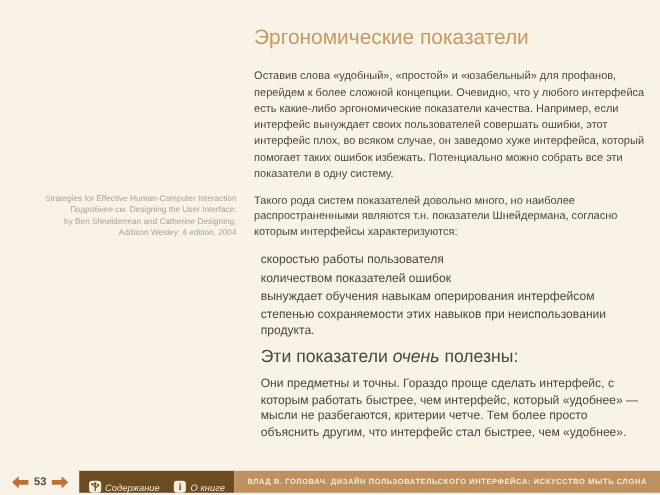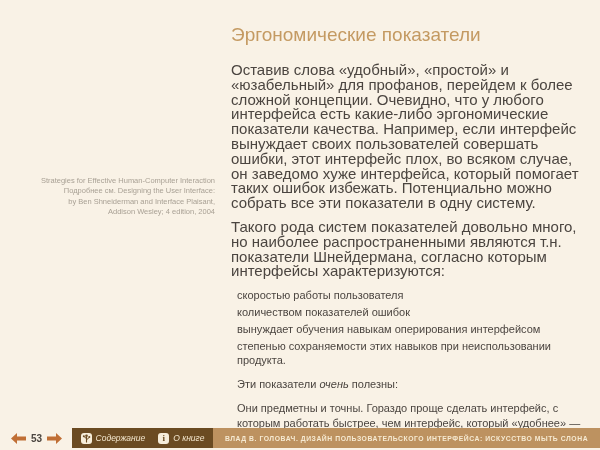--- a/index.html
+++ b/index.html
@@ -14,29 +14,29 @@
   
   .content {
     position: absolute; left: 231px; top: 24px;
     width: 357px; height: 404px; overflow: hidden;
     color: var(--body-text, #4b4540);
   }
   .title {
     font-size: 19px; line-height: 22px; font-weight: 400;
     color: var(--title, #c49a62); margin: 0 0 17px 0;
   }
-  .para { font-size: 15px; line-height: 14.8px; margin: 0 0 9px 0; }
+  .para { font-size: 10px; line-height: 14.8px; margin: 0 0 9px 0; }
 
   ul.blist { list-style: none; margin: 5px 0 0 0; padding: 0; }
   ul.blist li {
     position: relative; font-size: 11px; line-height: 14.8px;
     padding-left: 6px; margin-bottom: 2px;
   }
   ul.benefits li { margin-bottom: 5px; }
-  .leadin { font-size: 11px; line-height: 14.8px; margin: 9px 0 9px 6px; }
+  .leadin { font-size: 16px; line-height: 14.8px; margin: 9px 0 9px 6px; }
   .leadin em { font-style: italic; }
 
   
   .sidenote {
     position: absolute; left: 25px; top: 176px; width: 190px;
     text-align: right; font-size: 7.5px; line-height: 10.4px;
     color: var(--sidenote, #a9a195);
   }
 
   
@@ -45,21 +45,21 @@
     position: absolute; left: 11px; top: 0; height: 20px;
     display: flex; align-items: center; gap: 5px;
   }
   .arrow-btn { background: none; border: none; padding: 0; display: flex; align-items: center; cursor: pointer; }
   .arrow-btn svg { display: block; }
   .pagenum { font-size: 10px; font-weight: 700; color: var(--body-text, #4b4540); }
 
   .nav-dark {
     position: absolute; left: 72px; top: 0; width: 141px; height: 20px;
     background: var(--footer-dark, #6b4b22);
-    display: flex; align-items: center; justify-content: center; gap: 13px;
+    display: flex; align-items: flex-end; justify-content: center; gap: 13px;
   }
   .navbtn { display: flex; align-items: center; gap: 4px; cursor: pointer; }
   .badge {
     width: 11px; height: 11px; border-radius: 3px;
     background: #f6edda; display: flex; align-items: center; justify-content: center;
     flex: none;
   }
   .badge .i-glyph {
     font-family: "Liberation Serif", serif; font-size: 9px; font-weight: 700;
     color: var(--footer-dark, #6b4b22); line-height: 1;
@@ -75,21 +75,21 @@
     font-size: 6.8px; font-weight: 700; letter-spacing: 0.55px;
     color: #f6ead2; white-space: nowrap;
   }
 </style>
 </head>
 <body>
 
 <aside class="sidenote">
   <div>Strategies for Effective Human-Computer Interaction</div>
   <div>Подробнее см. Designing the User Interface:</div>
-  <div>by Ben Shneiderman and Interface Plaisant,</div>
+  <div>by Ben Shneiderman and Catherine Designing,</div>
   <div>Addison Wesley; 4 edition, 2004</div>
 </aside>
 
 <main class="content">
   <h1 class="title">Эргономические показатели</h1>
 
   <p class="para">Оставив слова «удобный», «простой» и «юзабельный» для профанов, перейдем к более сложной концепции. Очевидно, что у любого интерфейса есть какие-либо эргономические показатели качества. Например, если интерфейс вынуждает своих пользователей совершать ошибки, этот интерфейс плох, во всяком случае, он заведомо хуже интерфейса, который помогает таких ошибок избежать. Потенциально можно собрать все эти показатели в одну систему.</p>
   <p class="para">Такого рода систем показателей довольно много, но наиболее распространенными являются т.н. показатели Шнейдермана, согласно которым интерфейсы характеризуются:</p>
 
   <ul class="blist">

